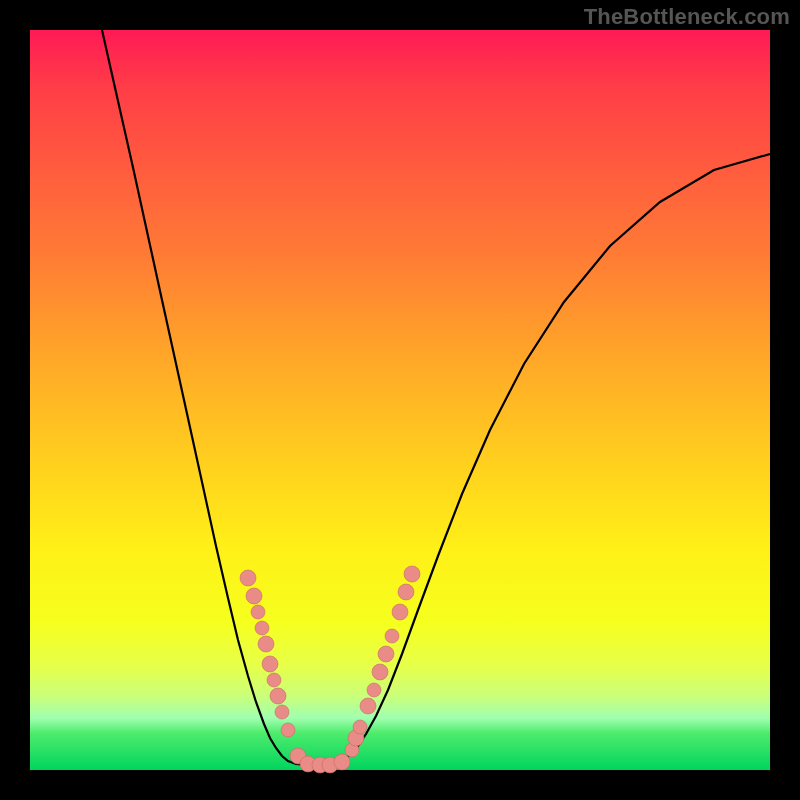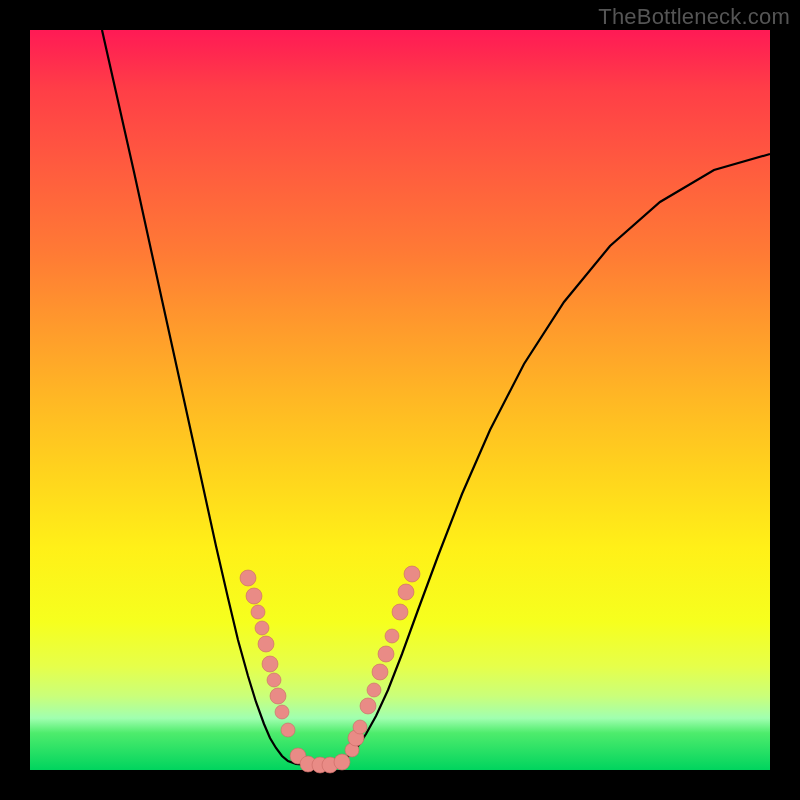--- a/index.html
+++ b/index.html
@@ -40,21 +40,21 @@
       #4eec6c 95%,
       #00d45e 100%
     );
   }
   .watermark {
     position: absolute;
     top: 4px;
     right: 10px;
     color: #555;
     font-size: 22px;
-    font-weight: 400;
+    font-weight: 700;
     letter-spacing: 0.2px;
     z-index: 10;
   }
   svg.curve {
     position: absolute;
     left: 0;
     top: 0;
     width: 740px;
     height: 740px;
     overflow: visible;

